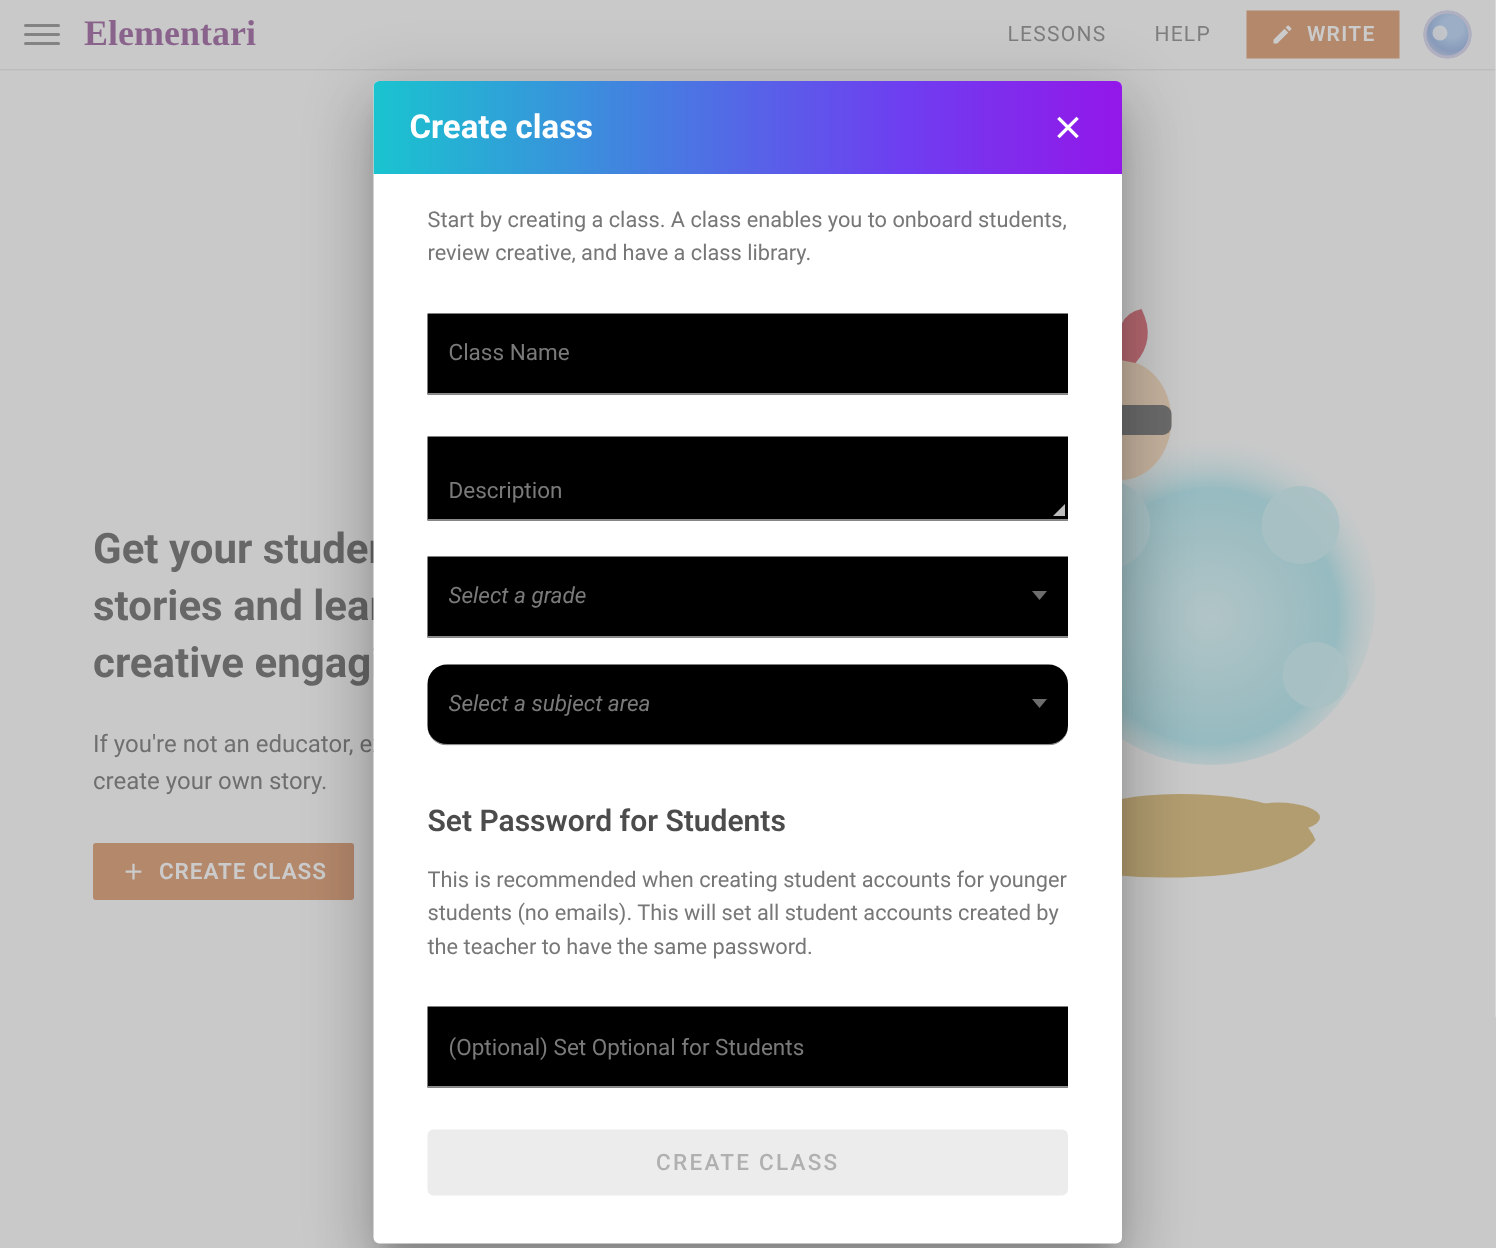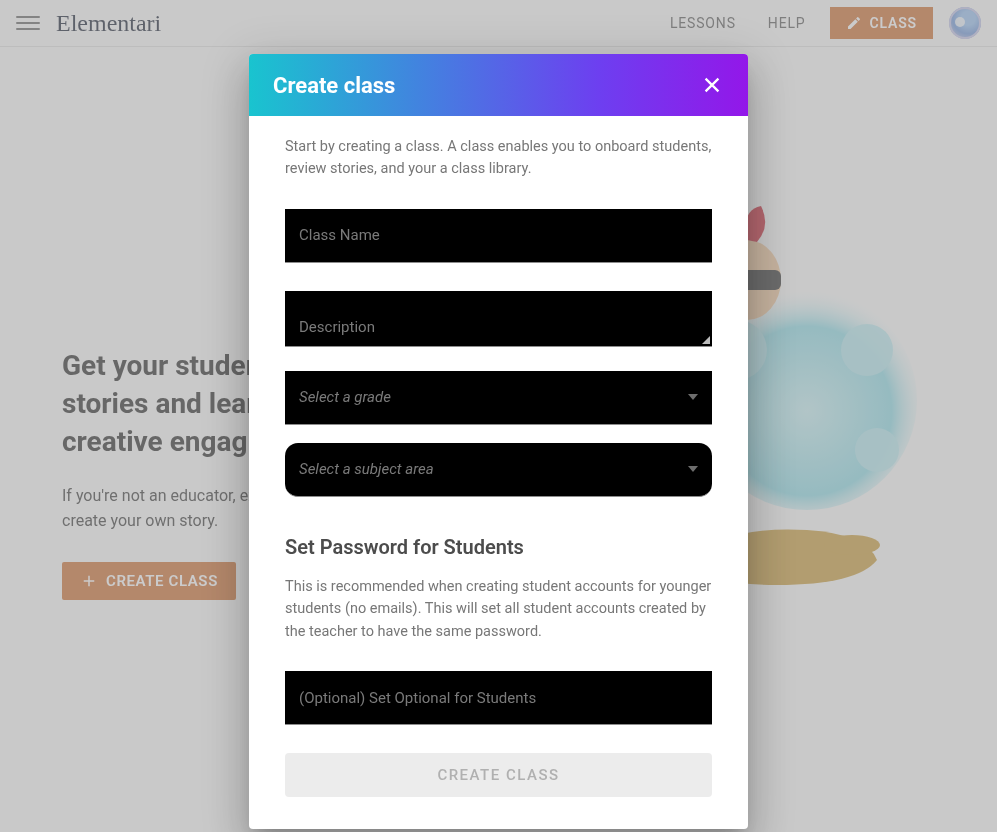--- a/index.html
+++ b/index.html
@@ -20,21 +20,21 @@
     position: relative;
     z-index: 2;
   }
   .hamburger {
     width: 24px; height: 24px; display:flex; flex-direction:column; justify-content:center; gap:4px;
     cursor:pointer; margin-right:16px;
   }
   .hamburger span { display:block; height:2px; background:#616161; border-radius:1px; }
   .brand {
     font-family: "Comic Sans MS", "Marker Felt", cursive;
-    font-size: 24px; color:#0f172a; font-weight:400;
+    font-size: 24px; color:#701a75; font-weight:700;
   }
   .topbar-spacer { flex:1; }
   .nav-link {
     text-transform: uppercase;
     letter-spacing: 0.06em;
     font-size: 14px;
     font-weight:400;
     color:#555;
     padding: 8px 16px;
     cursor:pointer;
@@ -197,21 +197,21 @@
       <span></span>
   </div>
   <div class="brand">Elementari</div>
   <div class="topbar-spacer"></div>
   <div class="nav-link">LESSONS</div>
   <div class="nav-link">HELP</div>
   <div class="write-btn">
     <svg viewBox="0 0 24 24">
         <path d="M3 17.25V21h3.75l11-11-3.75-3.75-11 11zM20.7 7.05a1 1 0 0 0 0-1.41l-2.34-2.34a1 1 0 0 0-1.41 0L15.13 5.12l3.75 3.75 1.82-1.82z"></path>
       </svg>
-    <span>CLASS</span>
+    <span>WRITE</span>
   </div>
   <div class="avatar"></div>
 </div>
 
 <div class="hero">
   <h1>Get your students to write interactive stories and learn how to code through a creative engaging environment.</h1>
   <p>If you're not an educator, explore and remix community stories or create your own story.</p>
   <div class="create-class-btn">
     <svg viewBox="0 0 24 24">
         <path d="M19 13h-6v6h-2v-6H5v-2h6V5h2v6h6v2z"></path>
@@ -246,21 +246,21 @@
 <div class="modal">
   <div class="modal-header">
     <h2>Create class</h2>
     <div class="close-x">
       <svg viewBox="0 0 24 24">
           <path d="M5 5 L19 19 M19 5 L5 19"></path>
         </svg>
     </div>
   </div>
   <div class="modal-body">
-    <p class="intro">Start by creating a class. A class enables you to onboard students, review stories, and your a class library.</p>
+    <p class="intro">Start by creating a class. A class enables you to onboard students, review creative, and have a class library.</p>
 
     <div class="field">
       <span class="field-label">Class Name</span>
     </div>
 
     <div class="field textarea">
       <span class="field-label">Description</span>
     </div>
 
     <div class="field select">

